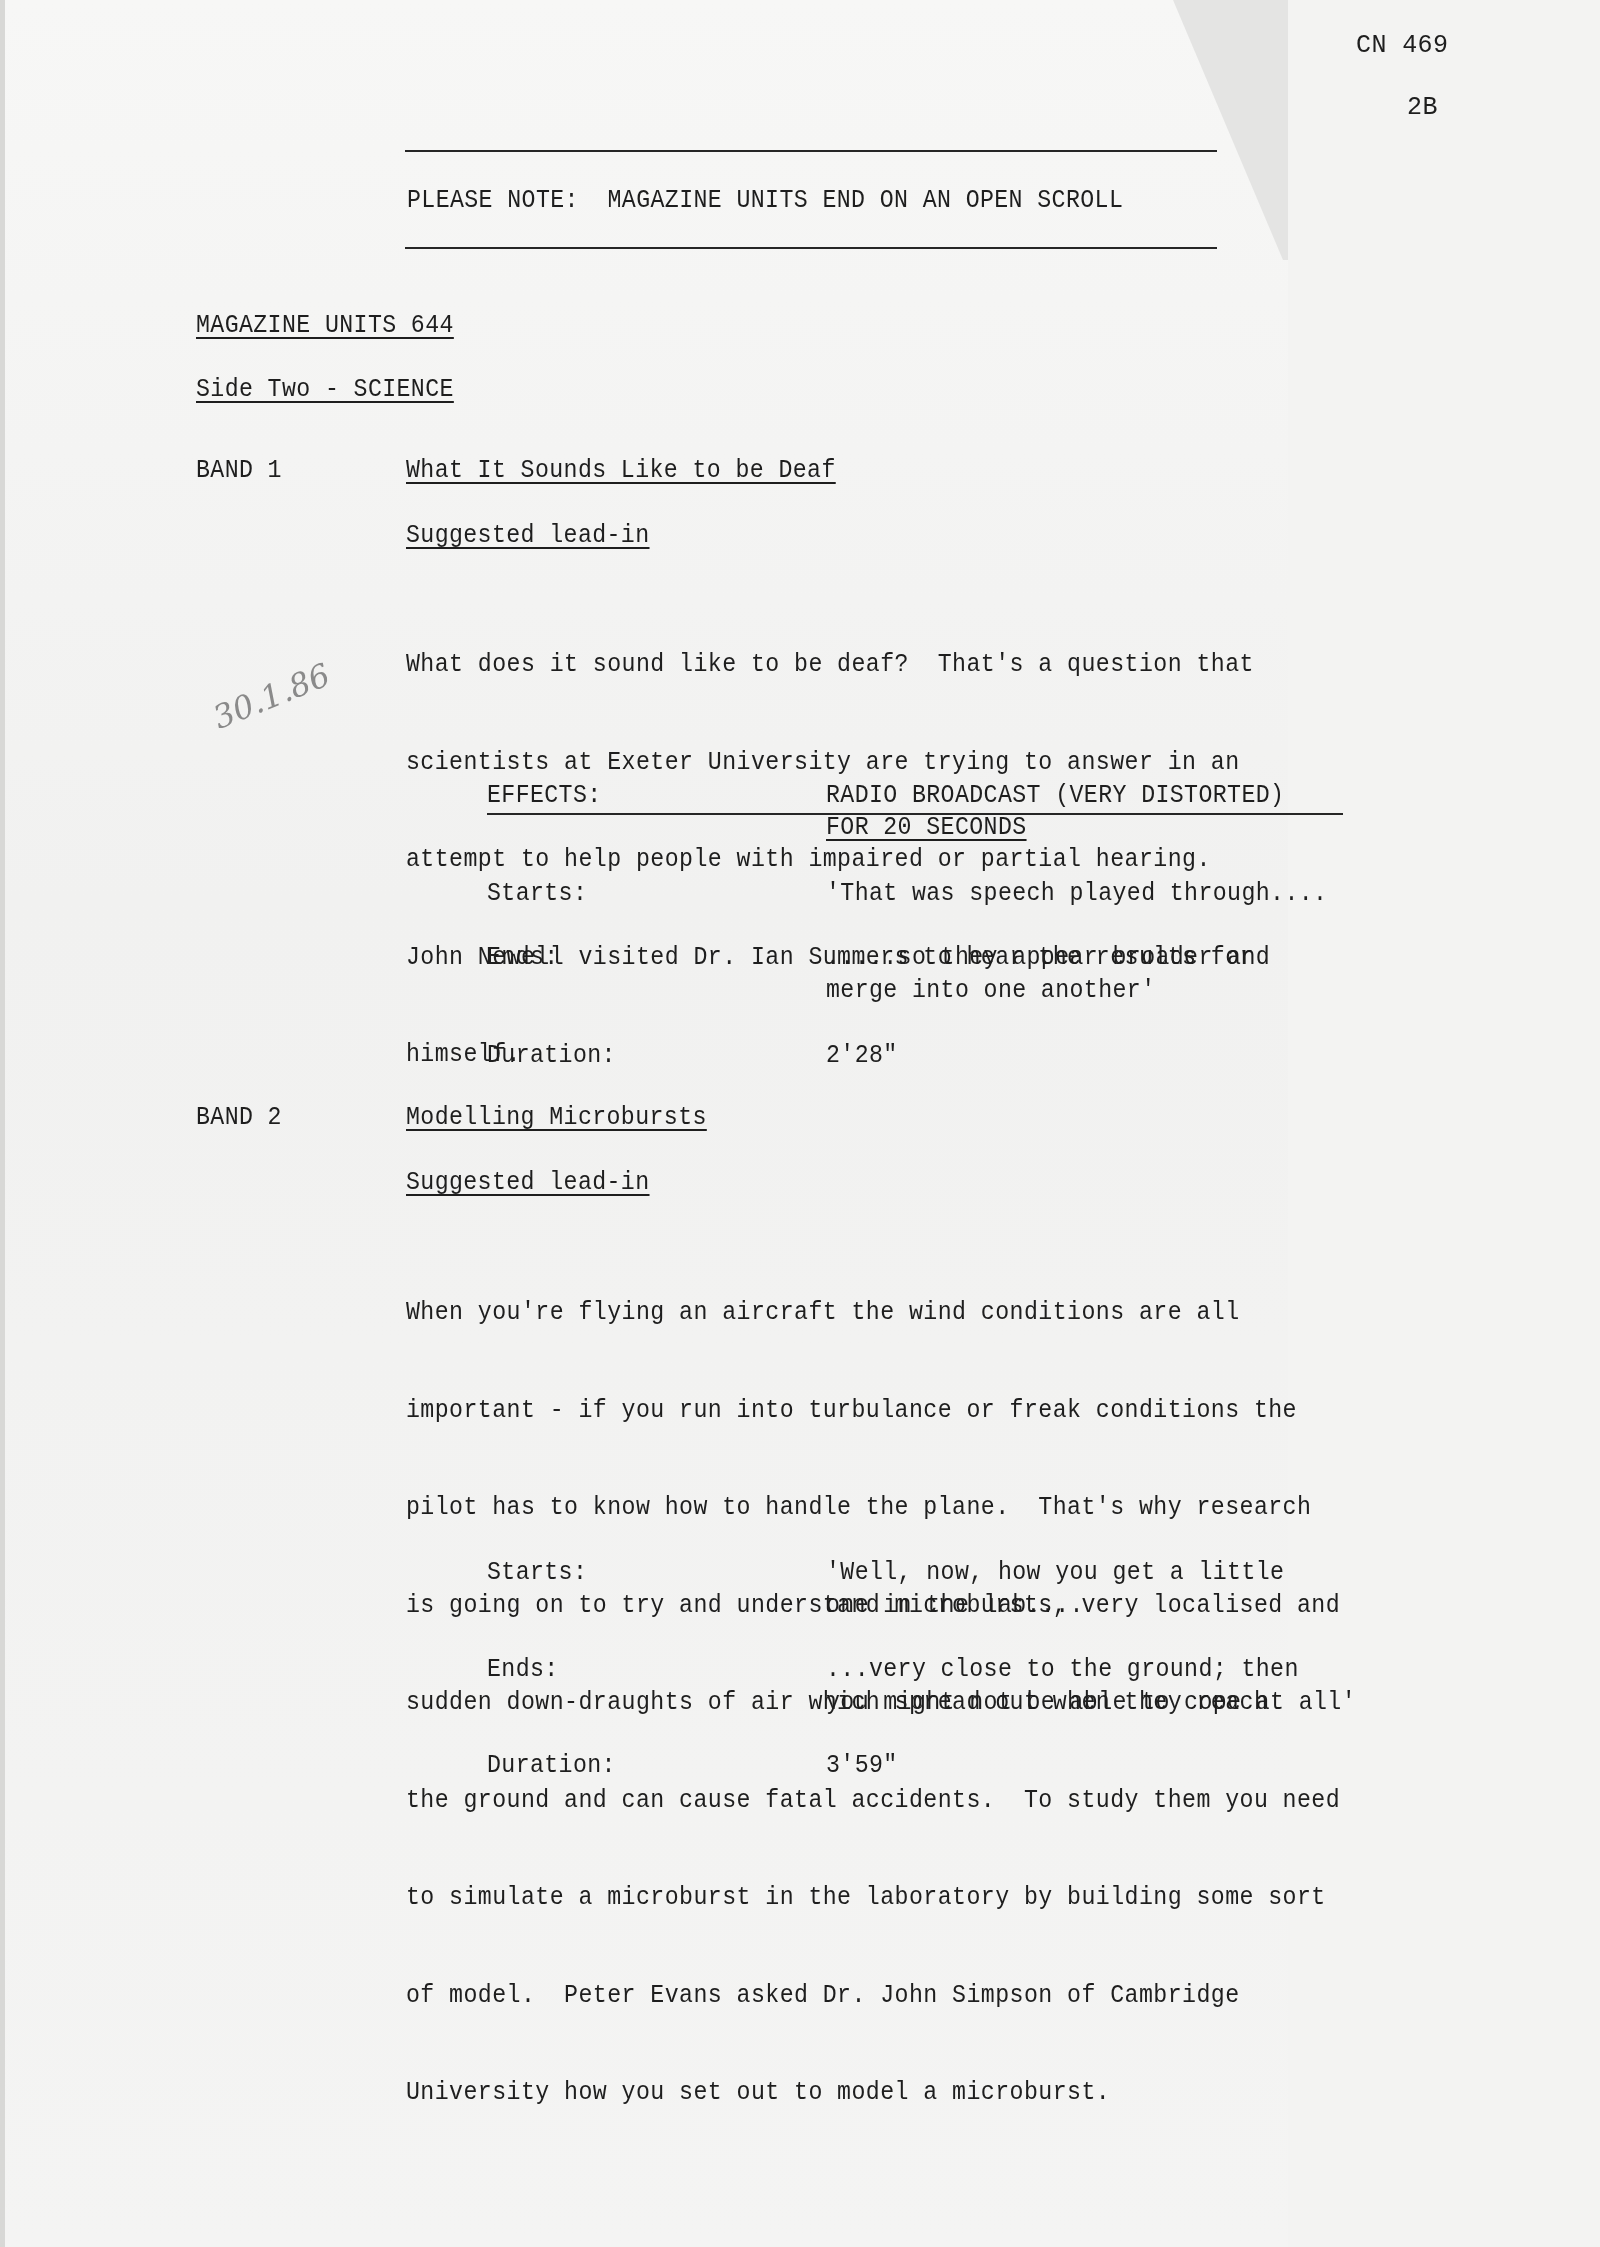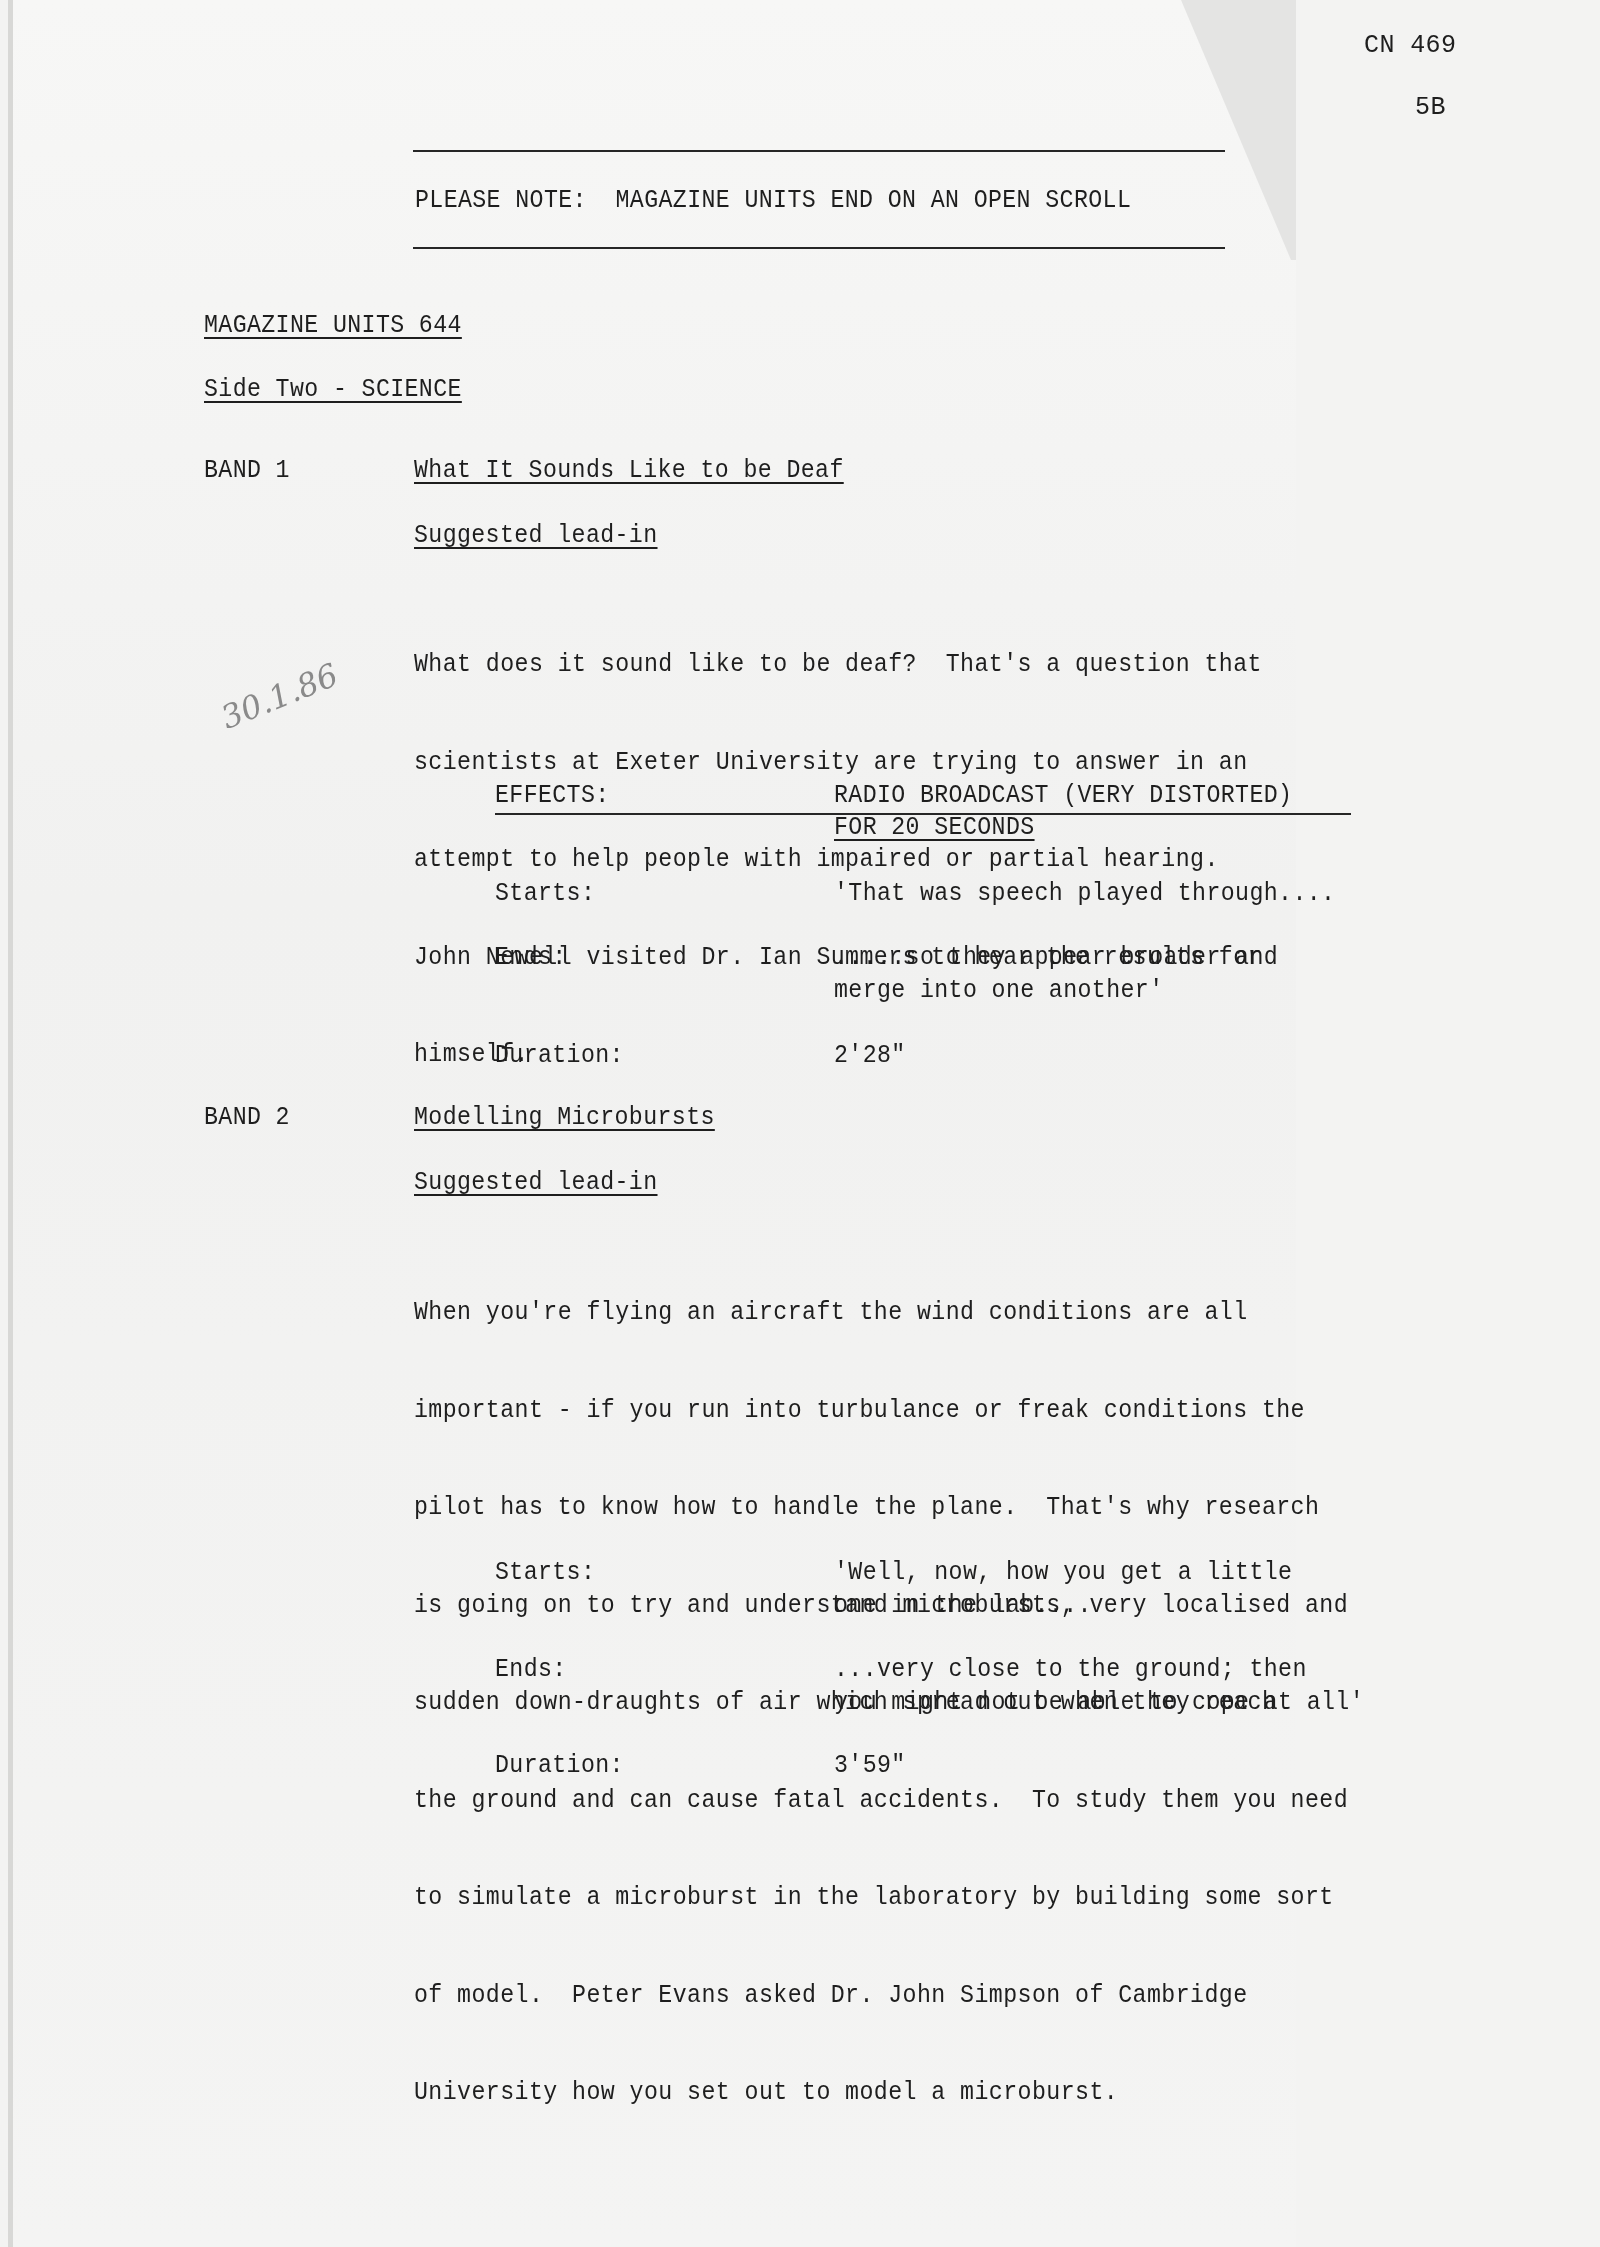--- a/index.html
+++ b/index.html
@@ -3,21 +3,21 @@
 <meta charset="utf-8">
 <style>
   html, body { margin: 0; padding: 0; }
   body {
     width: 1600px; height: 2247px; position: relative; overflow: hidden;
     background: #f3f3f2;
     font-family: "Liberation Mono", "DejaVu Sans Mono", monospace;
     color: #1e1e1e;
   }
   .page {
-    position: absolute; left: 8px; top: 0; width: 1288px; height: 2247px;
+    position: absolute; left: 0; top: 0; width: 1288px; height: 2247px;
     background: linear-gradient(180deg, #f7f7f6 0%, #f1f1f0 40%, #f4f4f3 100%);
   }
   .corner-fold {
     position: absolute; right: 0; top: 0; width: 240px; height: 2247px;
     background: #e4e4e3;
     clip-path: polygon(125px 0, 240px 0, 240px 260px, 235px 260px);
   }
   .left-edge {
     position: absolute; left: 0; top: 0; width: 5px; height: 2247px; background: #d8d8d6;
   }
@@ -33,21 +33,21 @@
   }
 </style>
 </head>
 <body>
 
 <div class="page">
   <div class="left-edge"></div>
   <div class="corner-fold"></div>
 
   <div class="abs t" style="left:1356px; top:30px;">CN 469</div>
-  <div class="abs t" style="left:1407px; top:92px;">5B</div>
+  <div class="abs t" style="left:1407px; top:92px;">2B</div>
 
   <div class="rule" style="left:405px; top:150px; width:812px;"></div>
   <div class="abs t cond" style="left:407px; top:185px;">PLEASE NOTE:  MAGAZINE UNITS END ON AN OPEN SCROLL</div>
   <div class="rule" style="left:405px; top:247px; width:812px;"></div>
 
   <div class="abs t u cond" style="left:196px; top:310px;">MAGAZINE UNITS 644</div>
   <div class="abs t u cond" style="left:196px; top:374px;">Side Two - SCIENCE</div>
 
   <div>
     <div class="abs t cond" style="left:196px; top:455px;">BAND 1</div>

